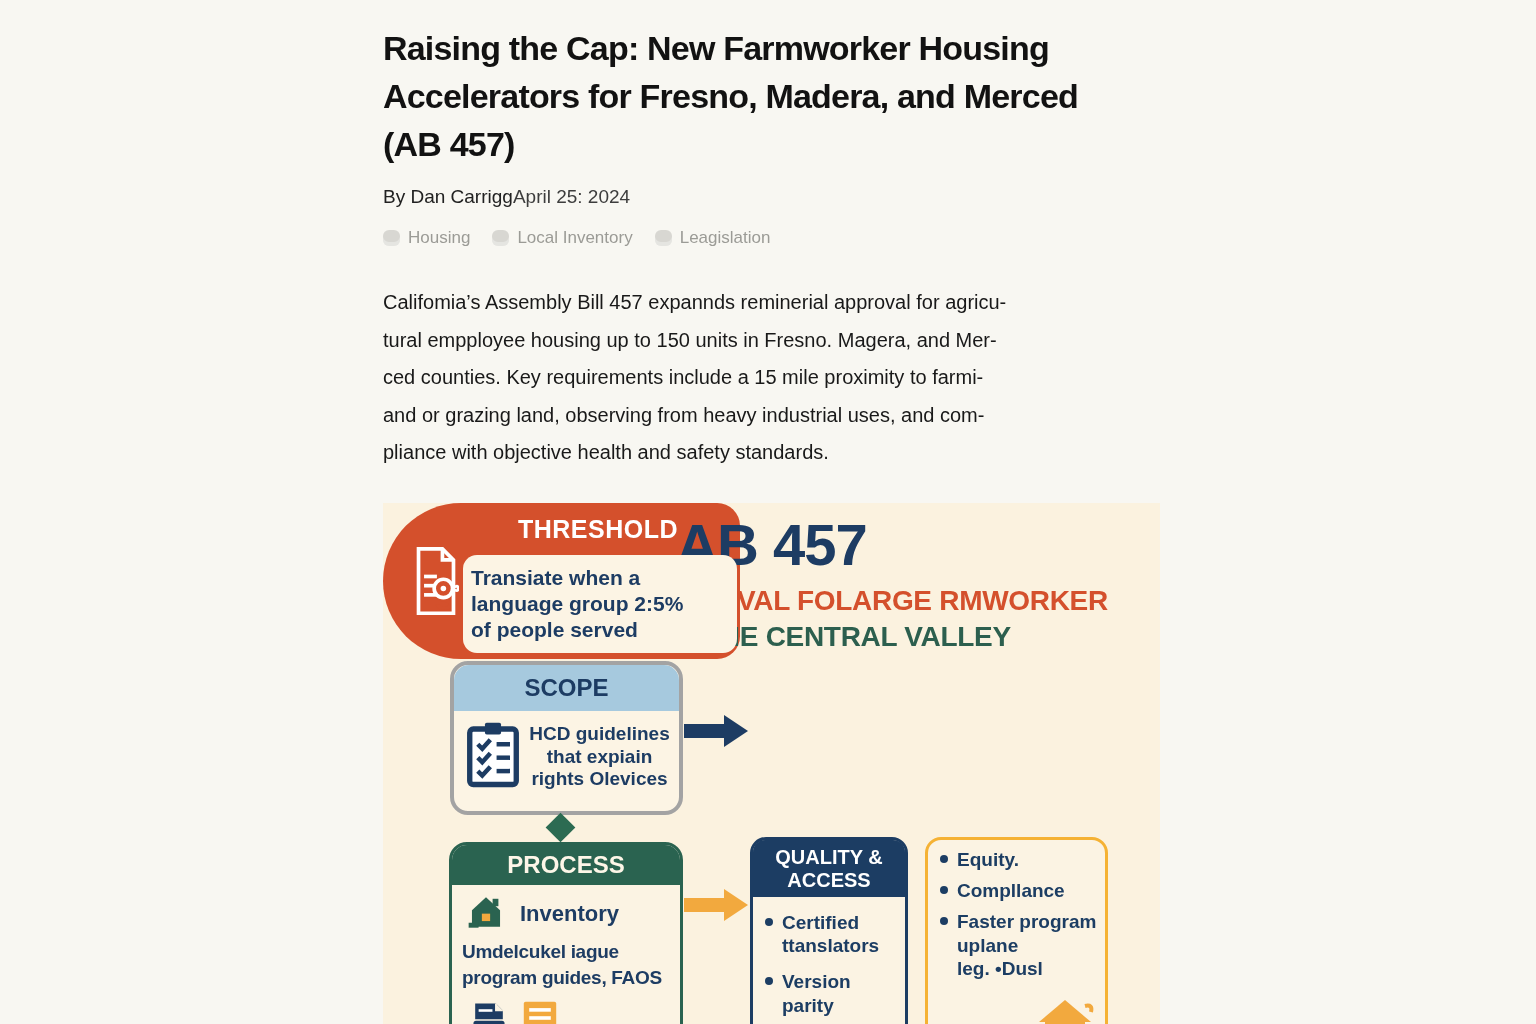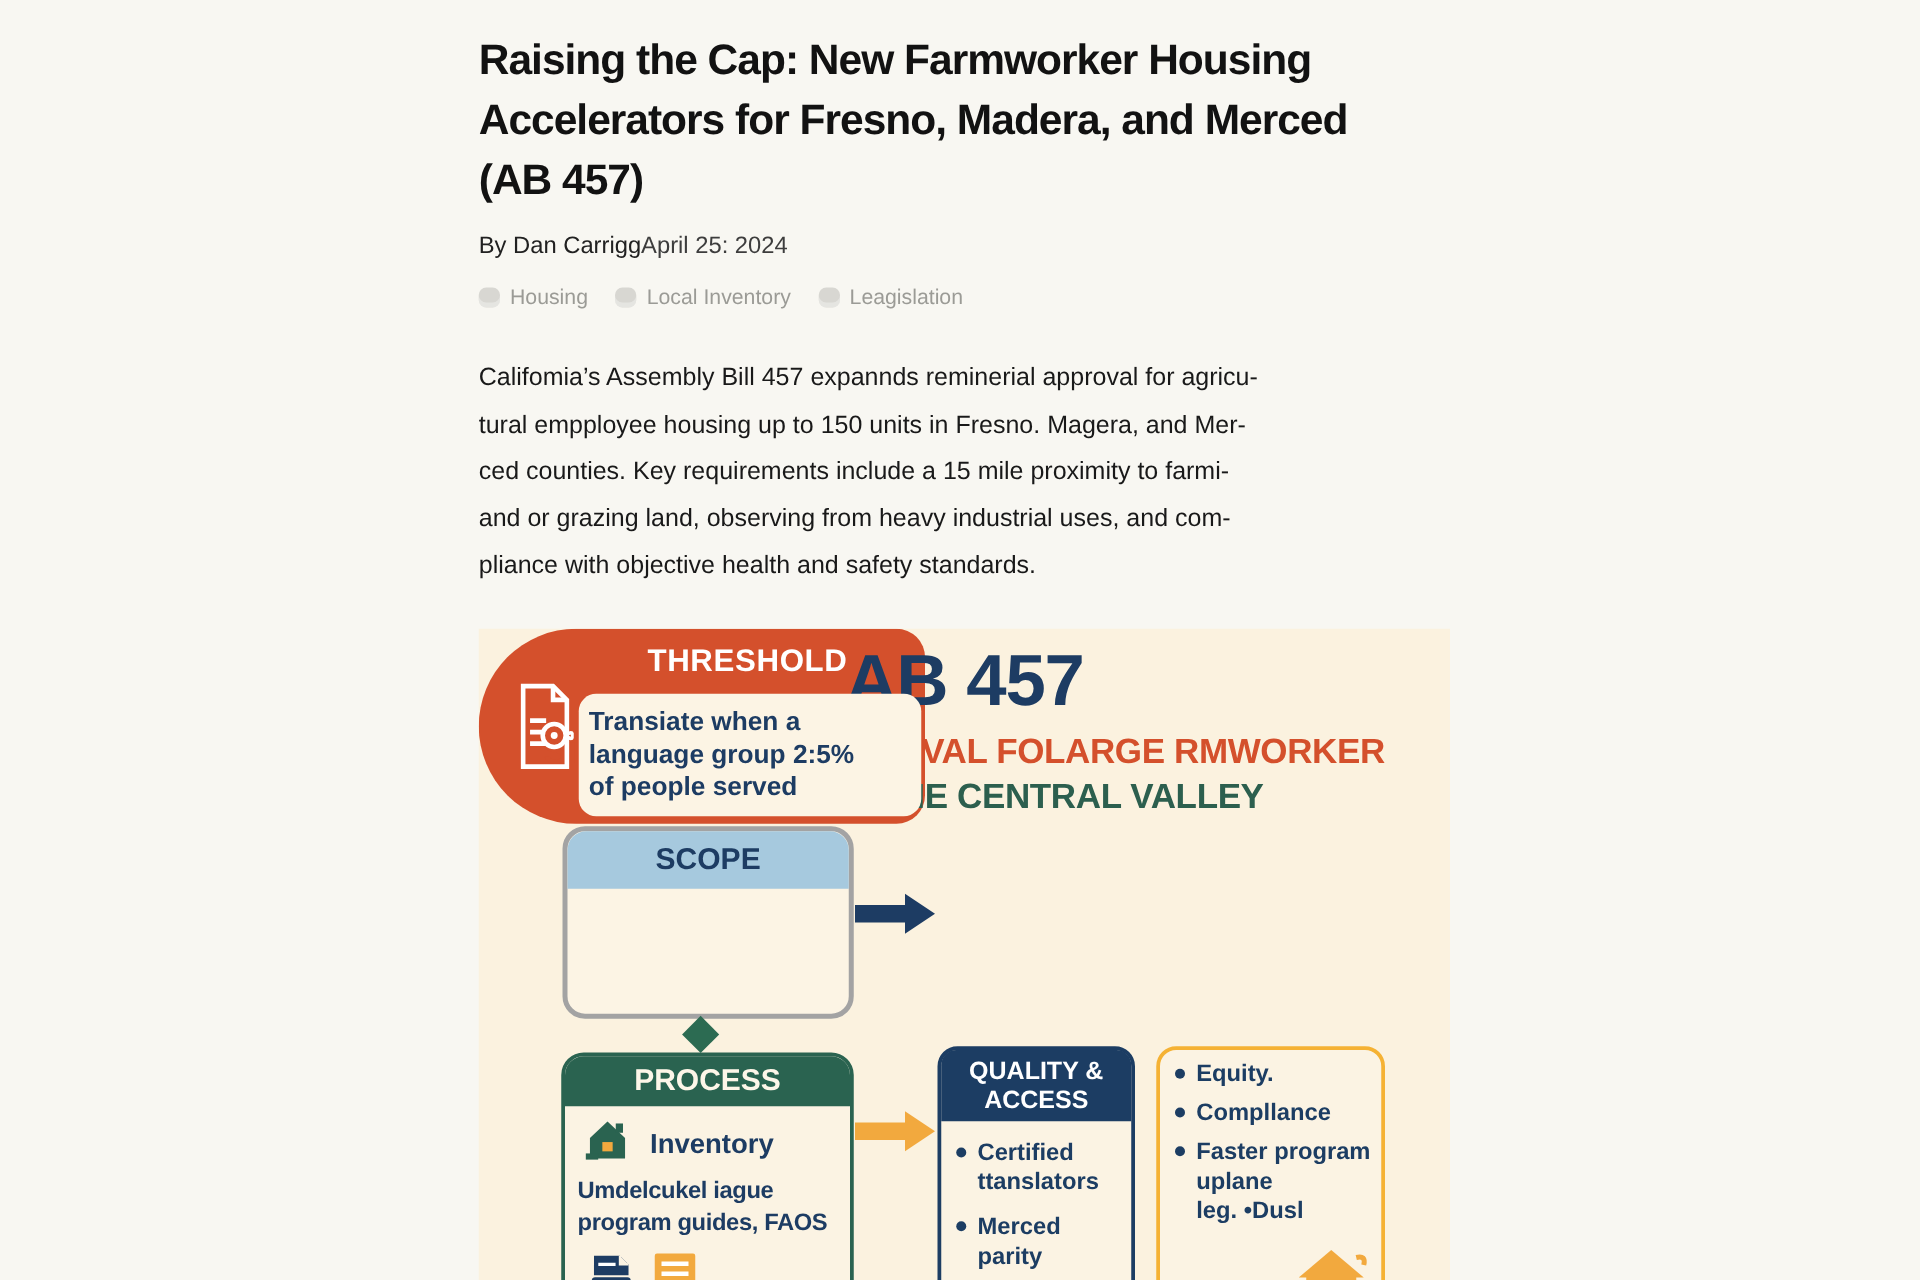--- a/index.html
+++ b/index.html
@@ -126,20 +126,37 @@
 pliance with objective health and safety standards.</span></p>
 
   <div class="ig">
 
     <div class="ig-title">AB 457</div>
     <div class="ig-sub1">STREAMLINES APPROVAL FOLARGE RMWORKER</div>
     <div class="ig-sub2"><span class="o">HOUSING</span><span class="g"> IN THE CENTRAL VALLEY</span></div>
 
     <div class="box scope">
       <div class="box-hdr">SCOPE</div>
+      <div class="scope-body">
+        <span>
+          <svg width="54" height="68" viewBox="0 0 60 76">
+            <rect x="4" y="9" width="52" height="62" rx="4" fill="#ffffff" stroke="#1d3c63" stroke-width="6"></rect>
+            <rect x="21" y="2" width="18" height="13" rx="2" fill="#1d3c63"></rect>
+            <path d="M13 26 l5 5 9-10" fill="none" stroke="#1d3c63" stroke-width="5"></path>
+            <path d="M13 41 l5 5 9-10" fill="none" stroke="#1d3c63" stroke-width="5"></path>
+            <path d="M13 56 l5 5 9-10" fill="none" stroke="#1d3c63" stroke-width="5"></path>
+            <line x1="34" y1="26" x2="49" y2="26" stroke="#1d3c63" stroke-width="5"></line>
+            <line x1="34" y1="41" x2="49" y2="41" stroke="#1d3c63" stroke-width="5"></line>
+            <line x1="34" y1="56" x2="49" y2="56" stroke="#1d3c63" stroke-width="5"></line>
+          </svg>
+        </span>
+        <span class="scope-text">HCD guidelines
+that expiain
+rights Olevices</span>
+      </div>
     </div>
 
     <div class="arrow arrow-navy">
         <span class="shaft"></span>
         <span class="head"></span>
       </div>
 
     <div class="threshold">
       <div class="threshold-hdr">THRESHOLD</div>
       <span class="threshold-icon">
@@ -207,21 +224,21 @@
       <div class="box-hdr">QUALITY &amp;
 ACCESS</div>
       <ul class="bullets">
         <li>
             <span class="dot"></span>
             <span class="bt">Certified
 ttanslators</span>
           </li>
         <li>
             <span class="dot"></span>
-            <span class="bt">Merced
+            <span class="bt">Version
 parity</span>
           </li>
       </ul>
     </div>
 
     <div class="box benefits">
       <ul class="bullets">
         <li>
             <span class="dot"></span>
             <span class="bt">Equity.</span>

